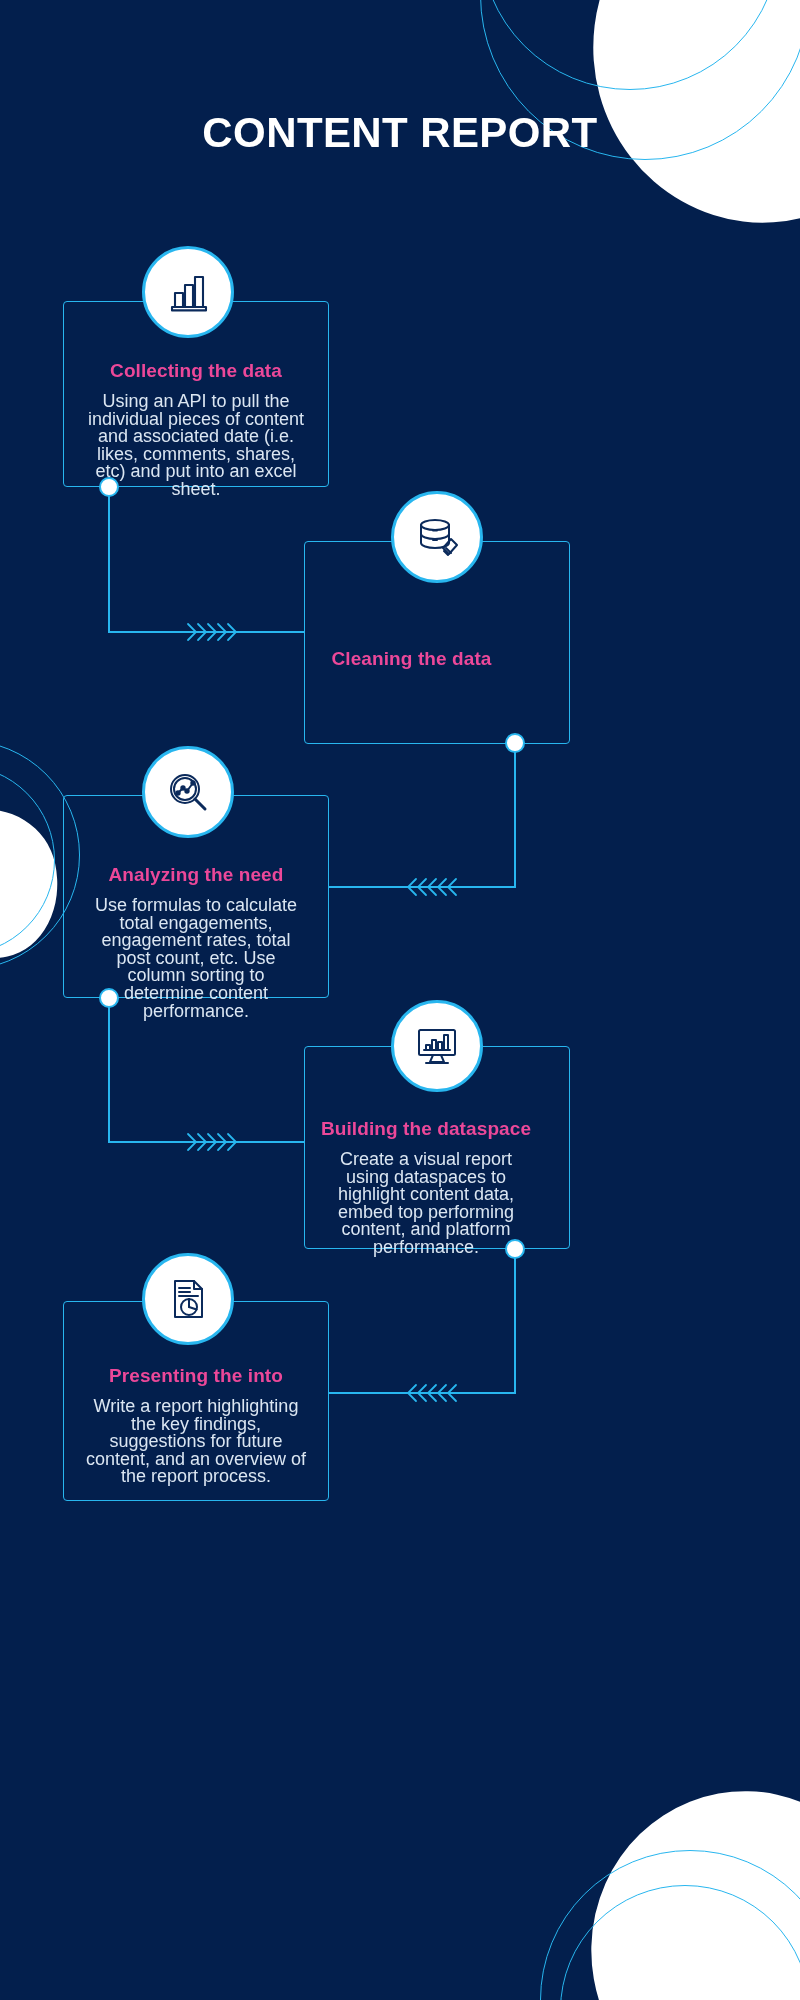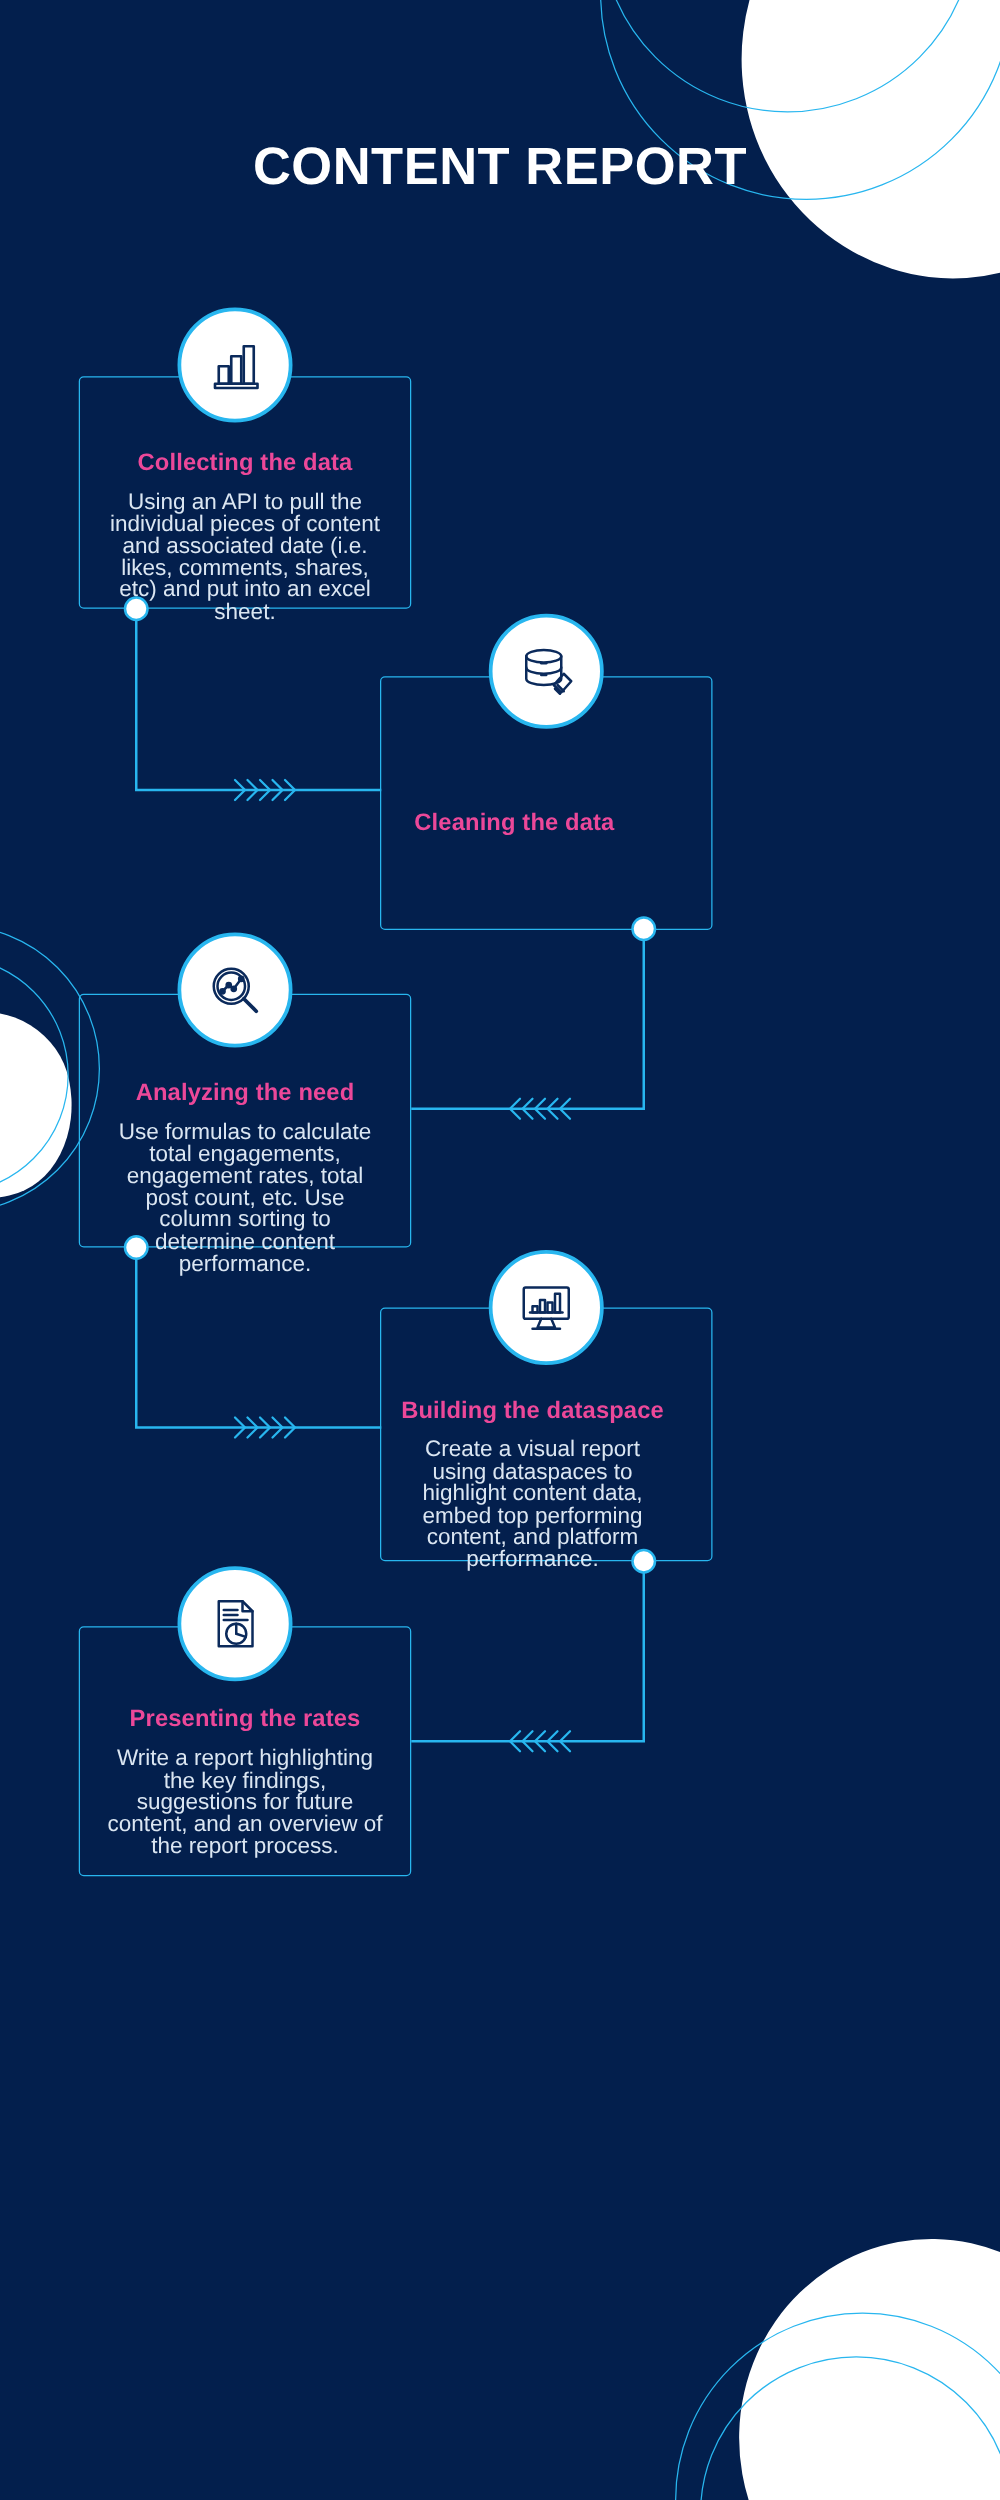--- a/index.html
+++ b/index.html
@@ -278,17 +278,17 @@
         <line x1="15" y1="17" x2="26" y2="17"></line>
         <line x1="15" y1="21" x2="34" y2="21"></line>
         <circle cx="25" cy="32" r="8"></circle>
         <line x1="25" y1="32" x2="25" y2="24"></line>
         <line x1="25" y1="32" x2="32.6" y2="34.5"></line>
       </g>
     </svg>
   </div>
 
   <div class="card-body" style="left:63px; top:1365px; width:266px;">
-    <div class="card-title">Presenting the rates</div>
+    <div class="card-title">Presenting the into</div>
     <div class="card-text">Write a report highlighting the key findings, suggestions for future content, and an overview of the report process.</div>
   </div>
 
 </div>
 
 </body></html>

